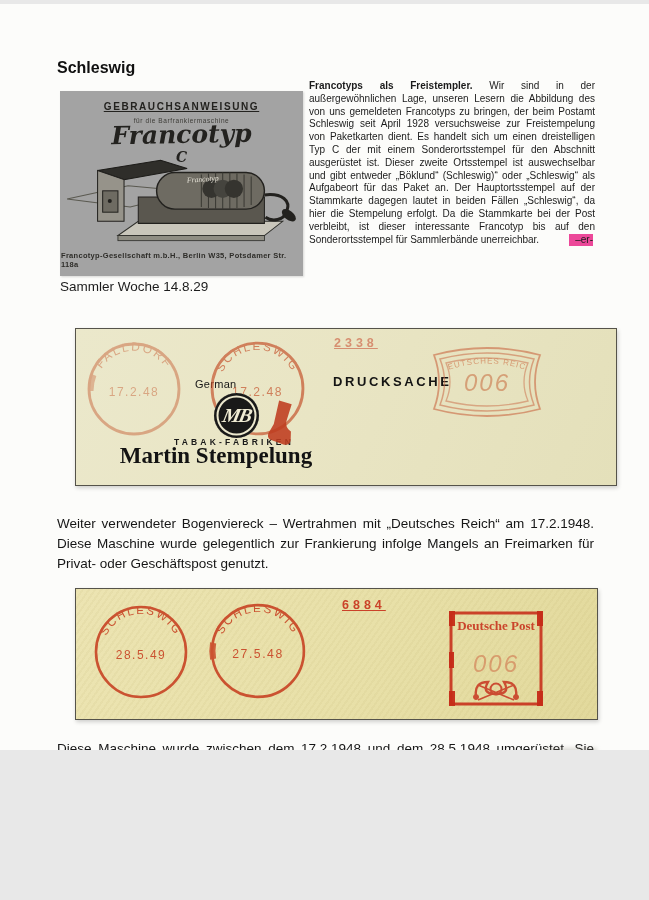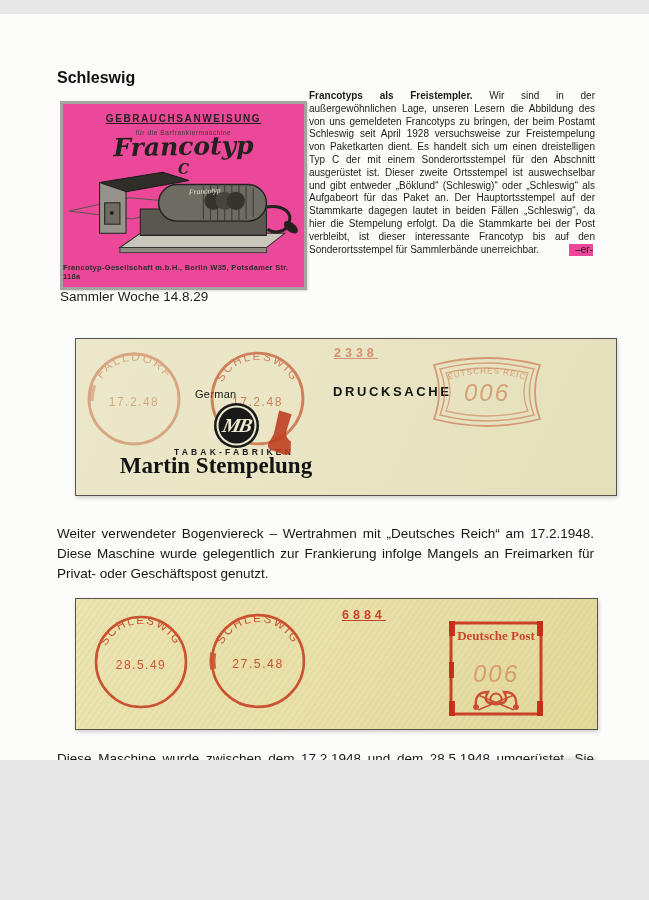--- a/index.html
+++ b/index.html
@@ -1,25 +1,25 @@
 <!DOCTYPE html>
 <html><head>
 <meta charset="utf-8">
 <style>
   html,body{margin:0;padding:0;background:#e8e8e8;}
   #page{
-    position:relative;width:649px;height:746px;margin:14px auto;
+    position:relative;width:649px;height:746px;margin:4px auto;
     background:#fcfcfa;overflow:hidden;
     font-family:"Liberation Sans",sans-serif;color:#1c1c1c;
   }
   
   .heading{position:absolute;left:57px;top:55px;font-size:16px;font-weight:700;color:#101010;}
   
   .ad-box{position:absolute;left:60px;top:87px;width:241px;height:183px;
-    background:#ec4899;border:3px solid #a3a3a3;box-shadow:1px 1px 2px rgba(0,0,0,.15);}
+    background:#a3a3a3;border:1px solid #a3a3a3;box-shadow:1px 1px 2px rgba(0,0,0,.15);}
   .ad-title{position:absolute;top:9px;left:0;width:100%;text-align:center;
     font-size:10px;font-weight:700;letter-spacing:1.6px;text-decoration:underline;color:#23221f;}
   .ad-sub{position:absolute;top:25px;left:0;width:100%;text-align:center;
     font-size:6.5px;letter-spacing:.6px;color:#3c3b36;}
   .ad-brand{position:absolute;top:28px;left:0;width:100%;text-align:center;
     font-family:"DejaVu Serif",serif;font-style:italic;font-weight:700;
     font-size:25px;color:#23221f;transform:rotate(-1deg);}
   .ad-model{position:absolute;top:57px;left:0;width:100%;text-align:center;
     font-family:"DejaVu Serif",serif;font-style:italic;font-weight:700;font-size:14px;color:#23221f;}
   .ad-machine{position:absolute;left:2px;top:58px;width:236px;height:102px;}

